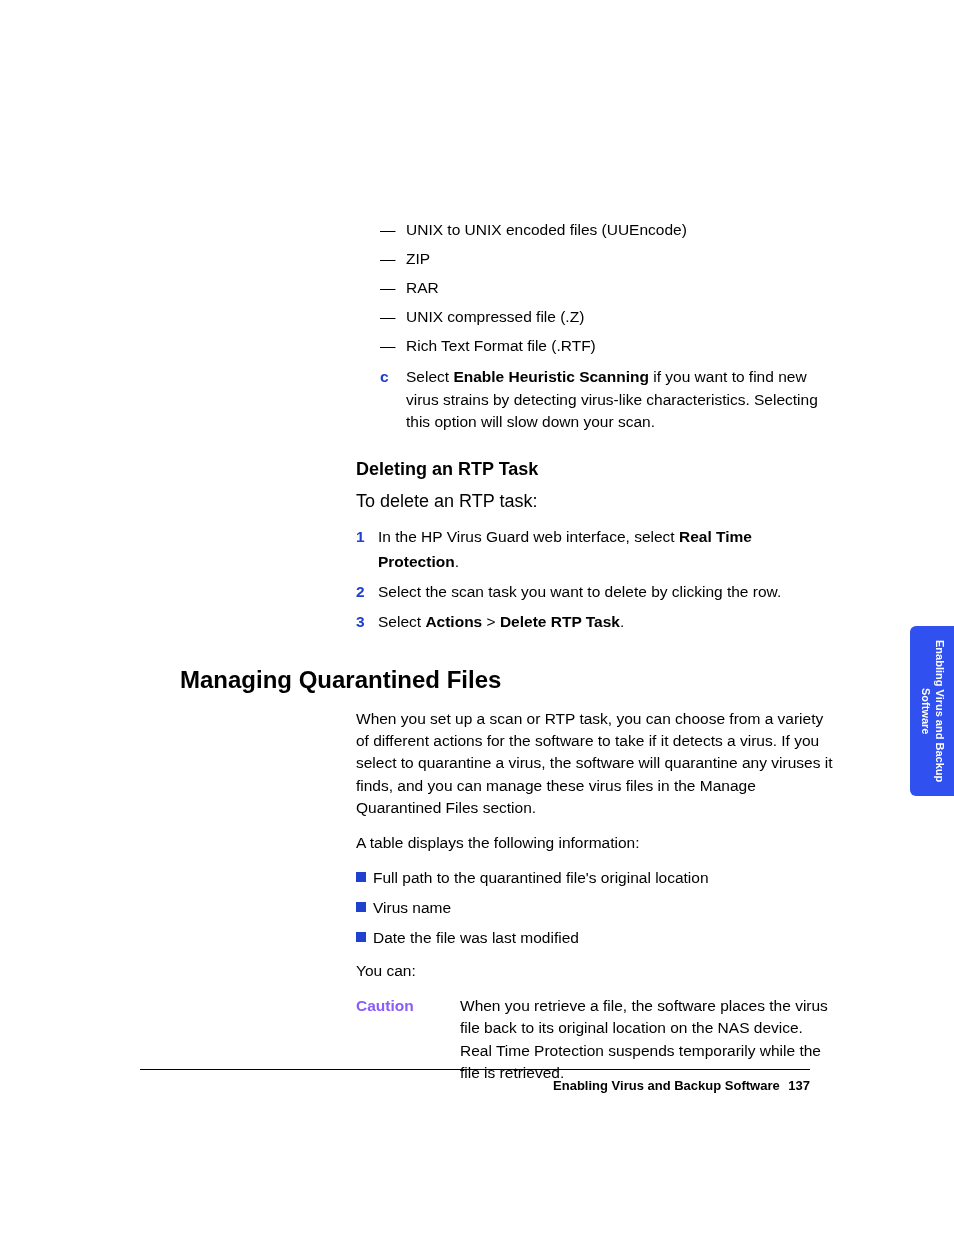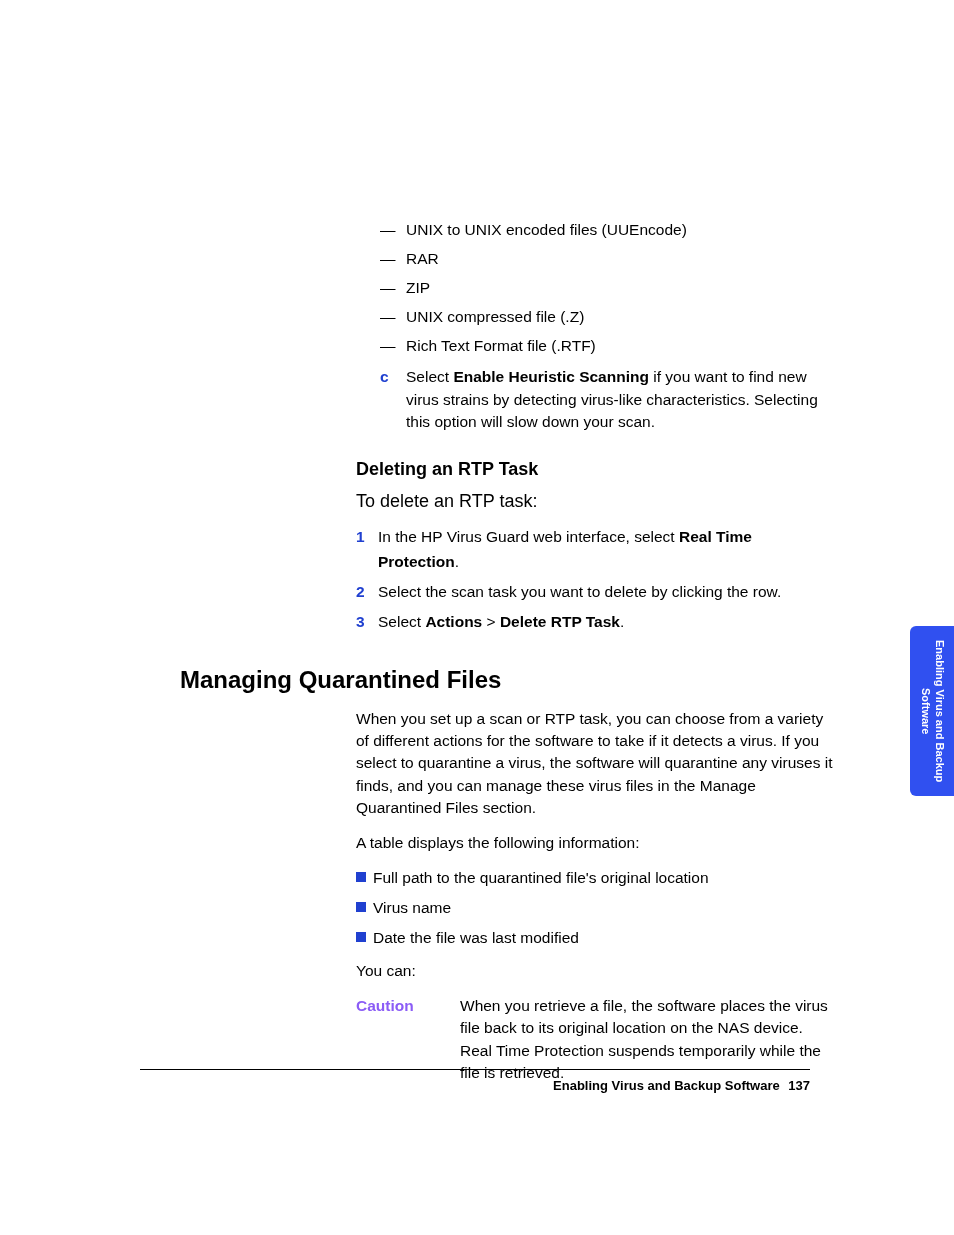--- a/index.html
+++ b/index.html
@@ -159,22 +159,22 @@
   .footer-text .pg { margin-left: 5px; }
 </style>
 </head>
 <body>
 
 <div class="content">
 
   <div class="inner-col">
     <ul class="dash-list">
       <li>UNIX to UNIX encoded files (UUEncode)</li>
+      <li>ZIP</li>
       <li>RAR</li>
-      <li>ZIP</li>
       <li>UNIX compressed file (.Z)</li>
       <li>Rich Text Format file (.RTF)</li>
     </ul>
     <div class="letter-item">
       <span class="letter-marker">c</span>
       <span class="letter-text">
         <span>Select </span><span class="bold">Enable Heuristic Scanning</span><span> if you want to find new virus strains by detecting virus-like characteristics. Selecting this option will slow down your scan.</span>
       </span>
     </div>
   </div>

